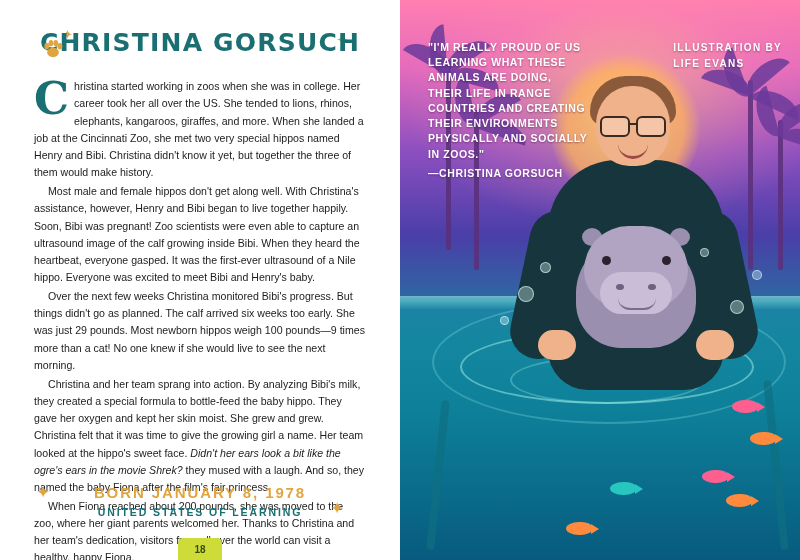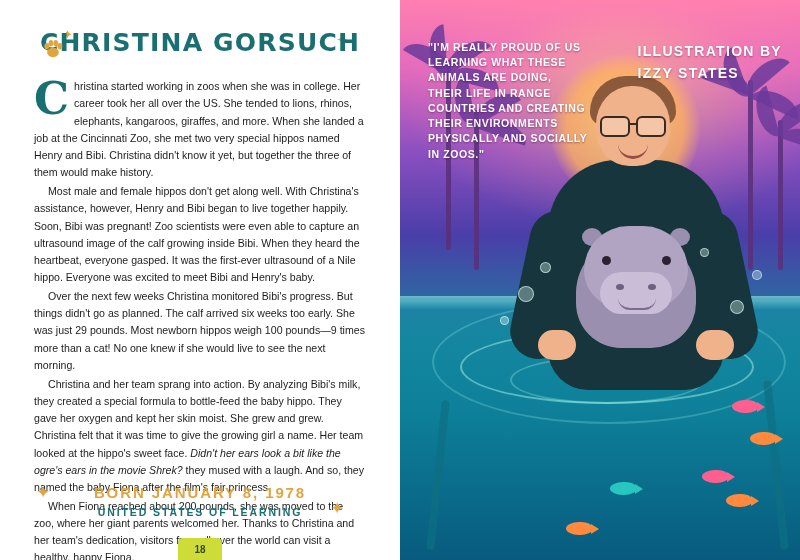--- a/index.html
+++ b/index.html
@@ -219,21 +219,21 @@
     font-weight: bold;
     font-size: 10.5px;
     letter-spacing: .6px;
   }
   .illus-credit {
     position: absolute;
     right: 18px;
     top: 40px;
     text-align: left;
     color: #ffffff;
-    font-size: 14px;
+    font-size: 10px;
     font-weight: bold;
     letter-spacing: 1.3px;
     line-height: 1.6;
     text-shadow: 0 1px 2px rgba(60,0,60,.4);
   }
 
   
   .figure-head {
     position: absolute;
     left: 196px; top: 86px;
@@ -519,21 +519,22 @@
       </div>
     <div class="fish" style="left:210px; top:482px; background:#27c7c0; color:#27c7c0;">
         <span class="tail"></span>
       </div>
     <div class="fish" style="left:166px; top:522px; background:#ff8a3d; color:#ff8a3d;">
         <span class="tail"></span>
       </div>
 
     <div class="quote-box">
       <div>"I'M REALLY PROUD OF US LEARNING WHAT THESE ANIMALS ARE DOING, THEIR LIFE IN RANGE COUNTRIES AND CREATING THEIR ENVIRONMENTS PHYSICALLY AND SOCIALLY IN ZOOS."</div>
+      <div class="quote-attrib">—CHRISTINA GORSUCH</div>
     </div>
 
     <div class="illus-credit">
       <div>ILLUSTRATION BY</div>
-      <div>IZZY STATES</div>
+      <div>LIFE EVANS</div>
     </div>
 
   </div>
 </div>
 
 </body></html>

